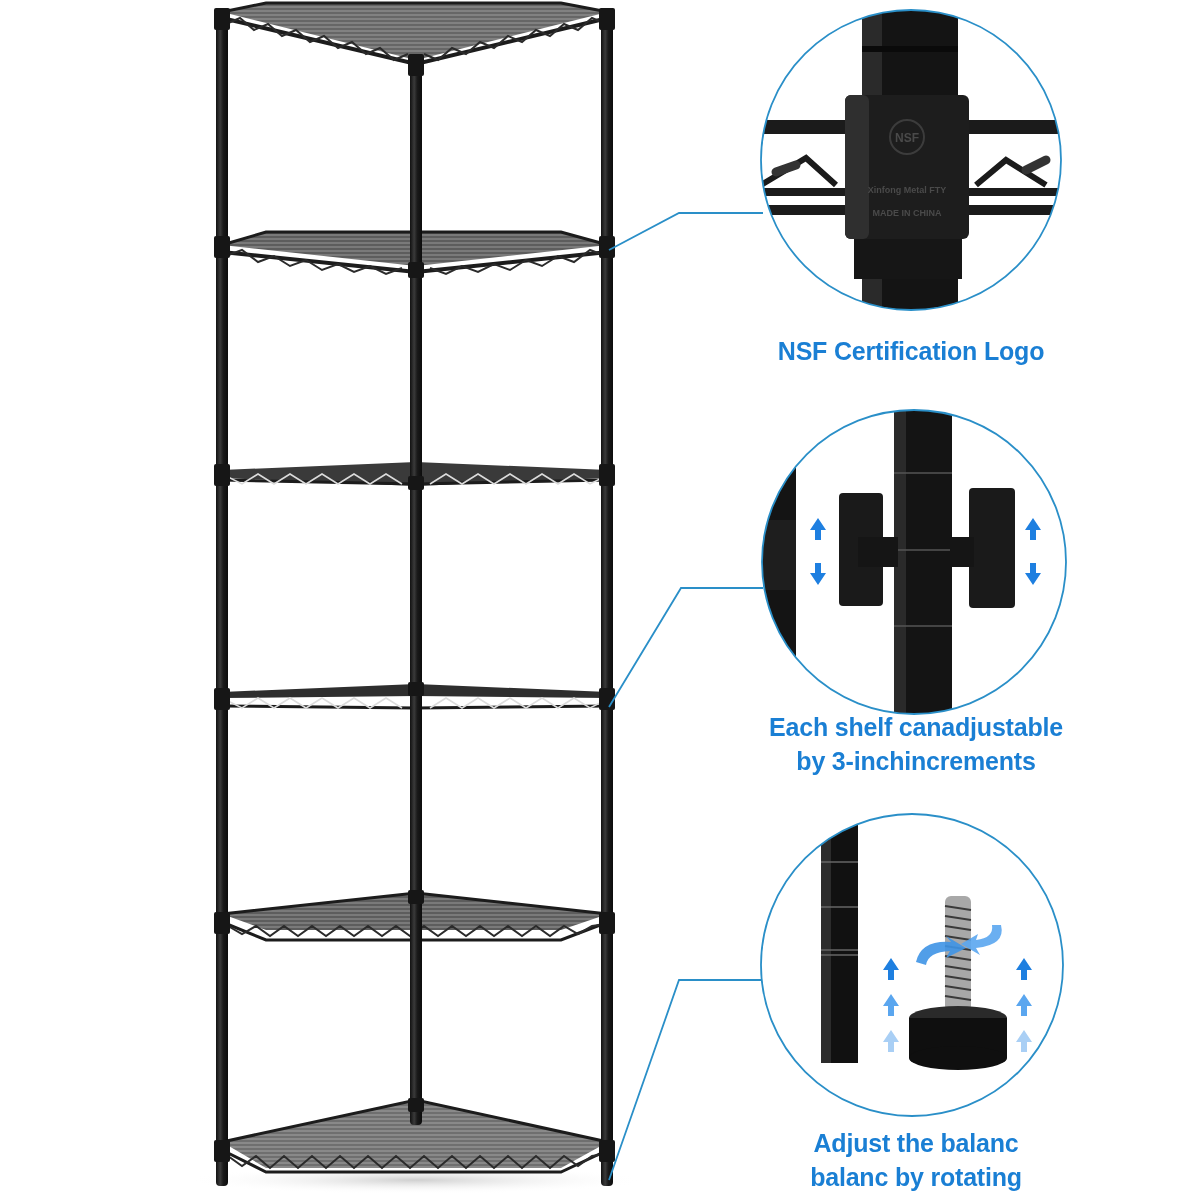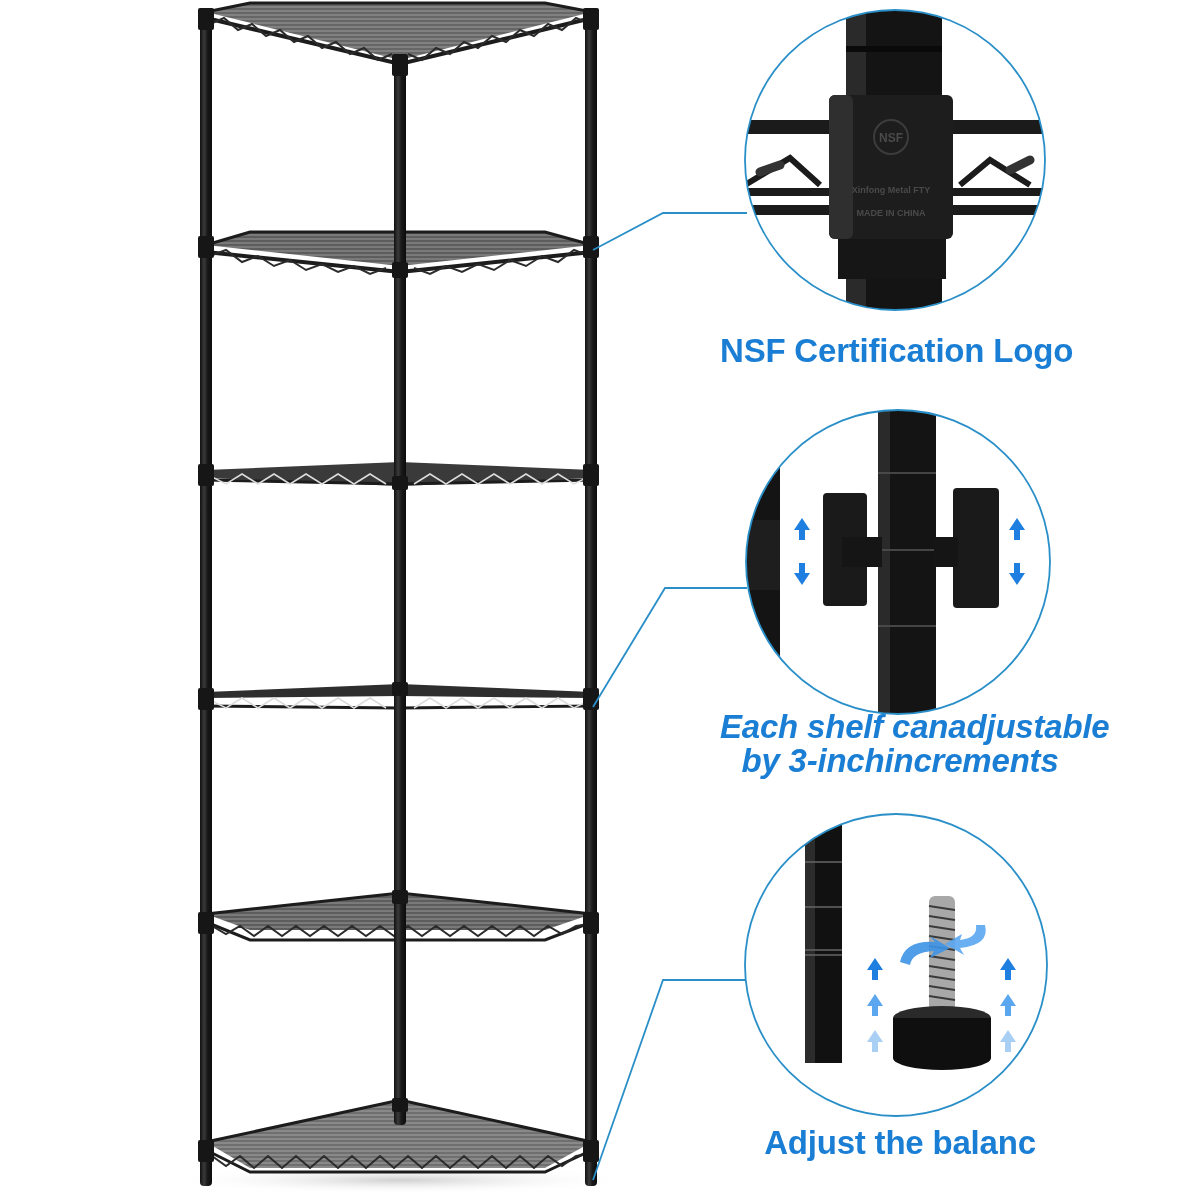--- a/index.html
+++ b/index.html
@@ -1,20 +1,20 @@
 <!DOCTYPE html>
 <html><head>
   <meta charset="utf-8">
   <style>
     html, body { margin:0; padding:0; background:#ffffff; }
     body { width:1200px; height:1200px; position:relative; overflow:hidden;
            font-family:"Liberation Sans", sans-serif; }
-    .stage { position:absolute; left:0; top:0; width:952px; height:1200px; }
+    .stage { position:absolute; left:16px; top:0; width:952px; height:1200px; }
     svg { position:absolute; left:0; top:0; }
-    .caption { position:absolute; color:#1a7fd4; font-weight:bold; font-size:33px;
+    .caption { position:absolute; color:#1a7fd4; font-weight:bold; font-size:25px;
                text-align:center; line-height:34px; letter-spacing:-0.2px; }
     .caption span { display:block; white-space:nowrap; }
   </style>
 </head>
 <body>
 
 <div class="stage">
 
   <svg width="1200" height="1200">
     <defs>
@@ -219,21 +219,22 @@
         <polygon points="1008,994 1000,1006 1005,1006 1005,1016 1011,1016 1011,1006 1016,1006" fill="#5aa6ef"></polygon>
         <polygon points="1008,1030 1000,1042 1005,1042 1005,1052 1011,1052 1011,1042 1016,1042" fill="#a9cff5"></polygon>
       </g>
     </g>
   </svg>
 
   <div class="caption" style="left:720px; top:334px; width:350px;">
     <span>NSF Certification Logo</span>
   </div>
 
-  <div class="caption" style="left:720px; top:710px; width:360px;font-style:italic;">
+  <div class="caption" style="left:720px; top:710px; width:360px;">
     <span>Each shelf canadjustable</span>
     <span>by 3-inchincrements</span>
   </div>
 
   <div class="caption" style="left:720px; top:1126px; width:360px;">
     <span>Adjust the balanc</span>
+    <span>balanc by rotating</span>
   </div>
 </div>
 
 </body></html>

